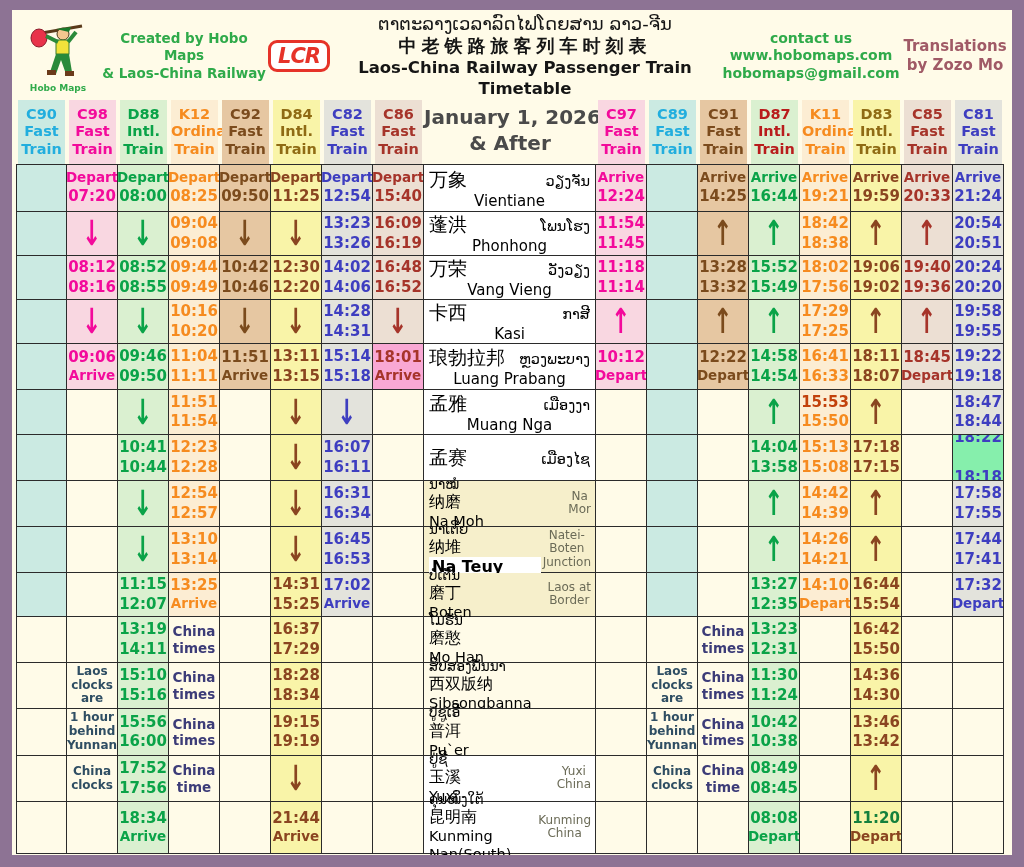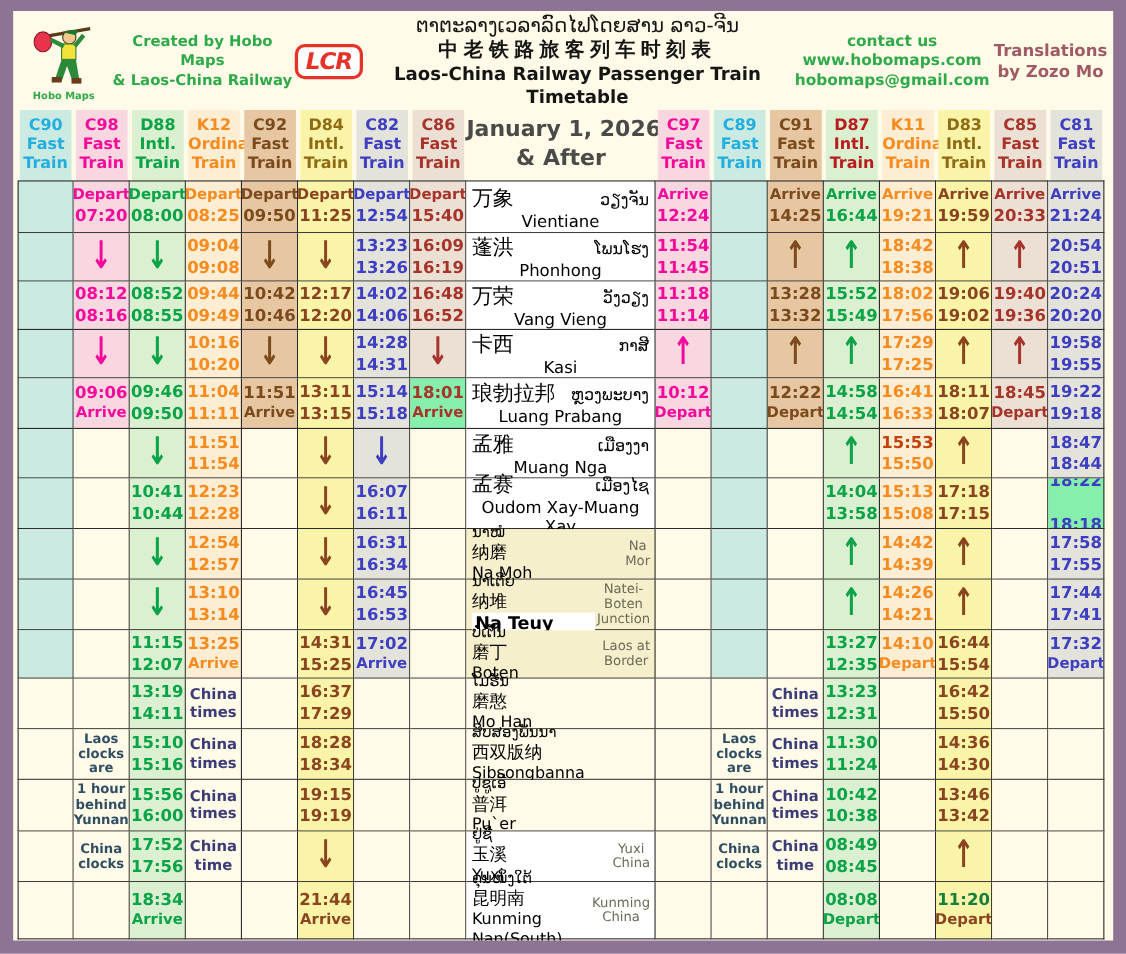--- a/index.html
+++ b/index.html
@@ -349,21 +349,21 @@
       </div>
       <div class="bcell" style="background: rgb(252, 237, 211);">
         <div class="time" style="color: rgb(246, 139, 31);">09:44</div>
         <div class="time" style="color: rgb(246, 139, 31);">09:49</div>
       </div>
       <div class="bcell" style="background: rgb(230, 199, 162);">
         <div class="time" style="color: rgb(123, 75, 29);">10:42</div>
         <div class="time" style="color: rgb(123, 75, 29);">10:46</div>
       </div>
       <div class="bcell" style="background: rgb(249, 244, 168);">
-        <div class="time" style="color: rgb(138, 69, 32);">12:17</div>
+        <div class="time" style="color: rgb(138, 69, 32);">12:30</div>
         <div class="time" style="color: rgb(138, 69, 32);">12:20</div>
       </div>
       <div class="bcell" style="background: rgb(227, 227, 220);">
         <div class="time" style="color: rgb(62, 62, 192);">14:02</div>
         <div class="time" style="color: rgb(62, 62, 192);">14:06</div>
       </div>
       <div class="bcell" style="background: rgb(236, 223, 211);">
         <div class="time" style="color: rgb(166, 52, 42);">16:48</div>
         <div class="time" style="color: rgb(166, 52, 42);">16:52</div>
       </div>
@@ -476,21 +476,21 @@
         <div class="word" style="color: rgb(123, 75, 29);">Arrive</div>
       </div>
       <div class="bcell" style="background: rgb(249, 244, 168);">
         <div class="time" style="color: rgb(138, 69, 32);">13:11</div>
         <div class="time" style="color: rgb(138, 69, 32);">13:15</div>
       </div>
       <div class="bcell" style="background: rgb(227, 227, 220);">
         <div class="time" style="color: rgb(62, 62, 192);">15:14</div>
         <div class="time" style="color: rgb(62, 62, 192);">15:18</div>
       </div>
-      <div class="bcell" style="background: #86efac;">
+      <div class="bcell" style="background: #f9a8d4;">
         <div class="time" style="color: rgb(166, 52, 42);">18:01</div>
         <div class="word" style="color: rgb(166, 52, 42);">Arrive</div>
       </div>
       <div class="scell st-white">
         <div class="strow">
           <div class="zh">琅勃拉邦</div>
           <div class="lao">ຫຼວງພະບາງ</div>
         </div>
         <div class="en">Luang Prabang</div>
       </div>
@@ -582,21 +582,20 @@
       <div class="bcell" style="background: rgb(227, 227, 220);">
         <div class="time" style="color: rgb(62, 62, 192);">16:07</div>
         <div class="time" style="color: rgb(62, 62, 192);">16:11</div>
       </div>
       <div class="bcell" style="background: rgb(255, 251, 232);"></div>
       <div class="scell st-white">
         <div class="strow">
           <div class="zh">孟赛</div>
           <div class="lao">ເມືອງໄຊ</div>
         </div>
-        <div class="en">Oudom Xay-Muang Xay</div>
       </div>
       <div class="bcell" style="background: rgb(255, 251, 232);"></div>
       <div class="bcell" style="background: rgb(203, 234, 226);"></div>
       <div class="bcell" style="background: rgb(255, 251, 232);"></div>
       <div class="bcell" style="background: rgb(218, 240, 208);">
         <div class="time" style="color: rgb(10, 163, 72);">14:04</div>
         <div class="time" style="color: rgb(10, 163, 72);">13:58</div>
       </div>
       <div class="bcell" style="background: rgb(252, 237, 211);">
         <div class="time" style="color: rgb(246, 139, 31);">15:13</div>

